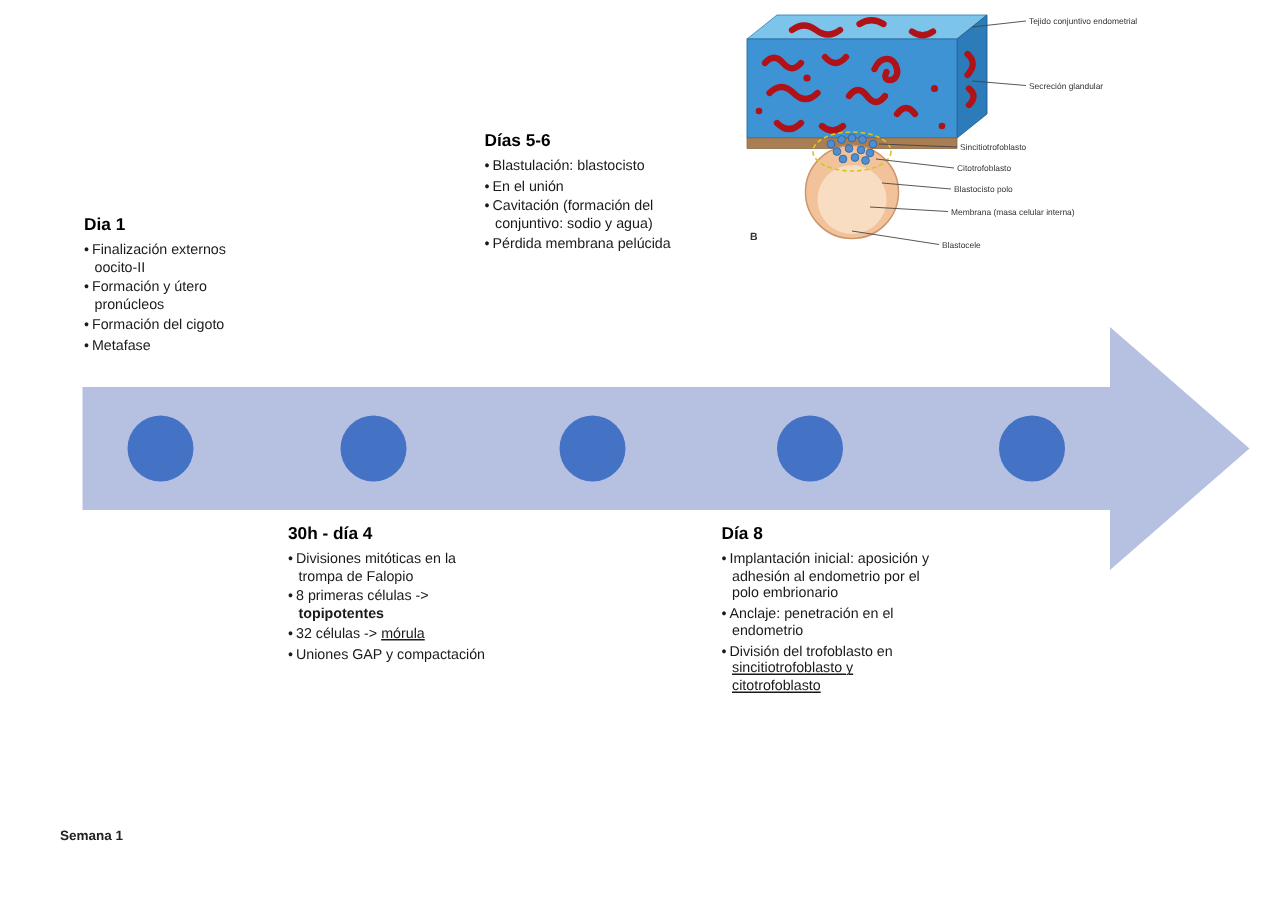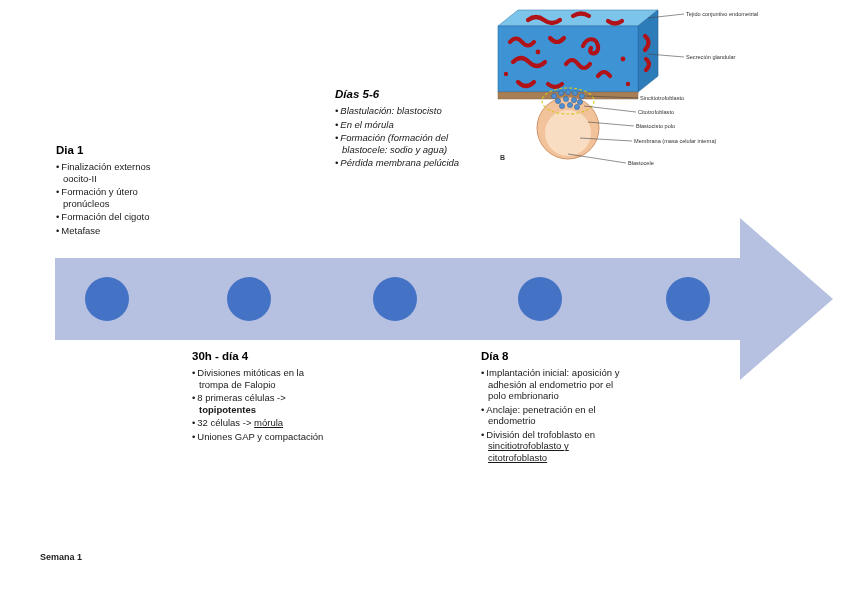--- a/index.html
+++ b/index.html
@@ -36,25 +36,25 @@
   </svg>
 
   <div class="abs block z-top" style="left:56px;top:144px;width:120px;">
     <h3>Dia 1</h3>
     <div class="bullet"><span class="run">Finalización externos oocito-II</span></div>
     <div class="bullet"><span class="run">Formación y útero pronúcleos</span></div>
     <div class="bullet"><span class="run">Formación del cigoto</span></div>
     <div class="bullet"><span class="run">Metafase</span></div>
   </div>
 
-  <div class="abs block z-top" style="left:335px;top:88px;width:130px;font-style:italic;">
+  <div class="abs block z-top" style="left:323px;top:88px;width:130px;">
     <h3>Días 5-6</h3>
     <div class="bullet"><span class="run">Blastulación: blastocisto</span></div>
-    <div class="bullet"><span class="run">En el mórula</span></div>
-    <div class="bullet"><span class="run">Formación (formación del blastocele: sodio y agua)</span></div>
+    <div class="bullet"><span class="run">En el unión</span></div>
+    <div class="bullet"><span class="run">Cavitación (formación del conjuntivo: sodio y agua)</span></div>
     <div class="bullet"><span class="run">Pérdida membrana pelúcida</span></div>
   </div>
 
 
   <div class="abs block z-top" style="left:192px;top:350px;width:135px;">
     <h3>30h - día 4</h3>
     <div class="bullet"><span class="run">Divisiones mitóticas en la trompa de Falopio</span></div>
     <div class="bullet"><span class="run">8 primeras células -&gt; </span><span class="run b">topipotentes</span></div>
     <div class="bullet"><span class="run">32 células -&gt; </span><span class="run u">mórula</span></div>
     <div class="bullet"><span class="run">Uniones GAP y compactación</span></div>

